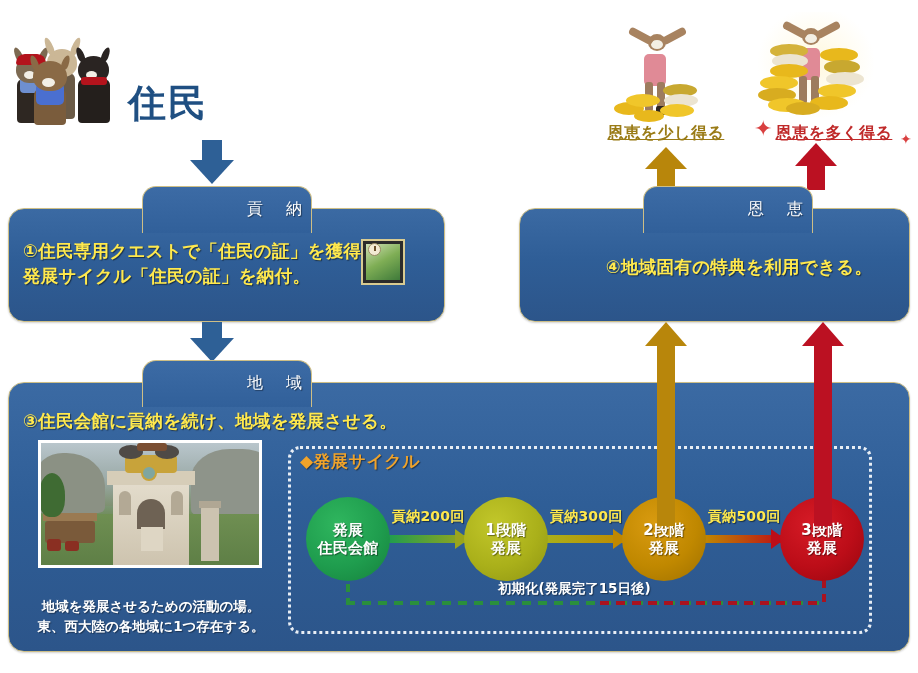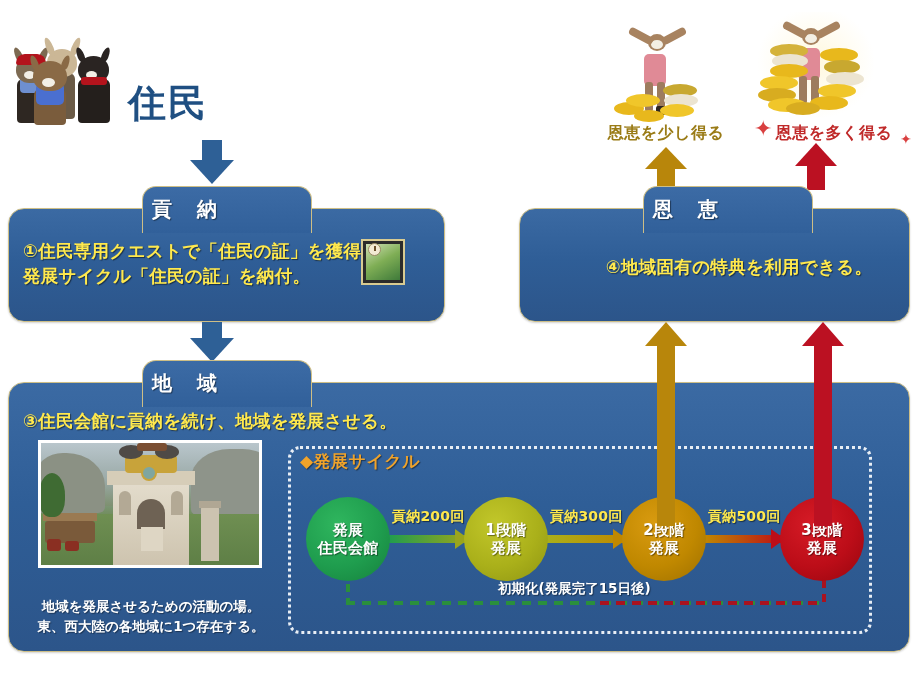--- a/index.html
+++ b/index.html
@@ -37,25 +37,25 @@
     border:1.5px solid #cdbe86;
     border-radius:16px;
     box-shadow:0 1px 2px rgba(0,0,0,.18);
   }
   .panel-tab{
     position:absolute;
     background:linear-gradient(180deg,#3c6ba5 0%,#31609a 100%);
     border:1.5px solid #cdbe86;
     border-bottom:none;
     border-radius:14px 14px 0 0;
-    text-align:left;
+    text-align:right;
     color:#ffffff;
     font-family:"DejaVu Serif","Liberation Serif",serif;
-    font-weight:bold;
-    font-size:20px;
+    font-weight:normal;
+    font-size:16px;
     letter-spacing:9px;
     text-indent:9px;
     line-height:44px;
     text-shadow:1px 1px 1px rgba(0,0,0,.45);
     z-index:6;
   }
   .panel-text{
     position:absolute;
     color:#ffe94d;
     font-weight:bold;
@@ -81,20 +81,21 @@
   .au-shaft{width:18px;margin:0 auto;}
 
   
   .reward-art{position:absolute;}
   .coin{position:absolute;border-radius:50%;}
   .sparkle{position:absolute;color:#d94040;font-size:19px;line-height:1;}
   .reward-cap{
     position:absolute;text-align:center;
     font-weight:bold;font-size:16px;letter-spacing:0.5px;
     font-family:"DejaVu Serif","Liberation Serif",serif;
+    text-decoration:underline;
   }
 
   
   #hall-photo{
     position:absolute;left:38px;top:440px;width:224px;height:128px;
     border:3px solid #ffffff;box-sizing:border-box;
     background:linear-gradient(180deg,#9fb0b7 0%,#8fa39c 38%,#6d8a55 62%,#5f7d49 100%);
     overflow:hidden;
   }
   .ph{position:absolute;}

